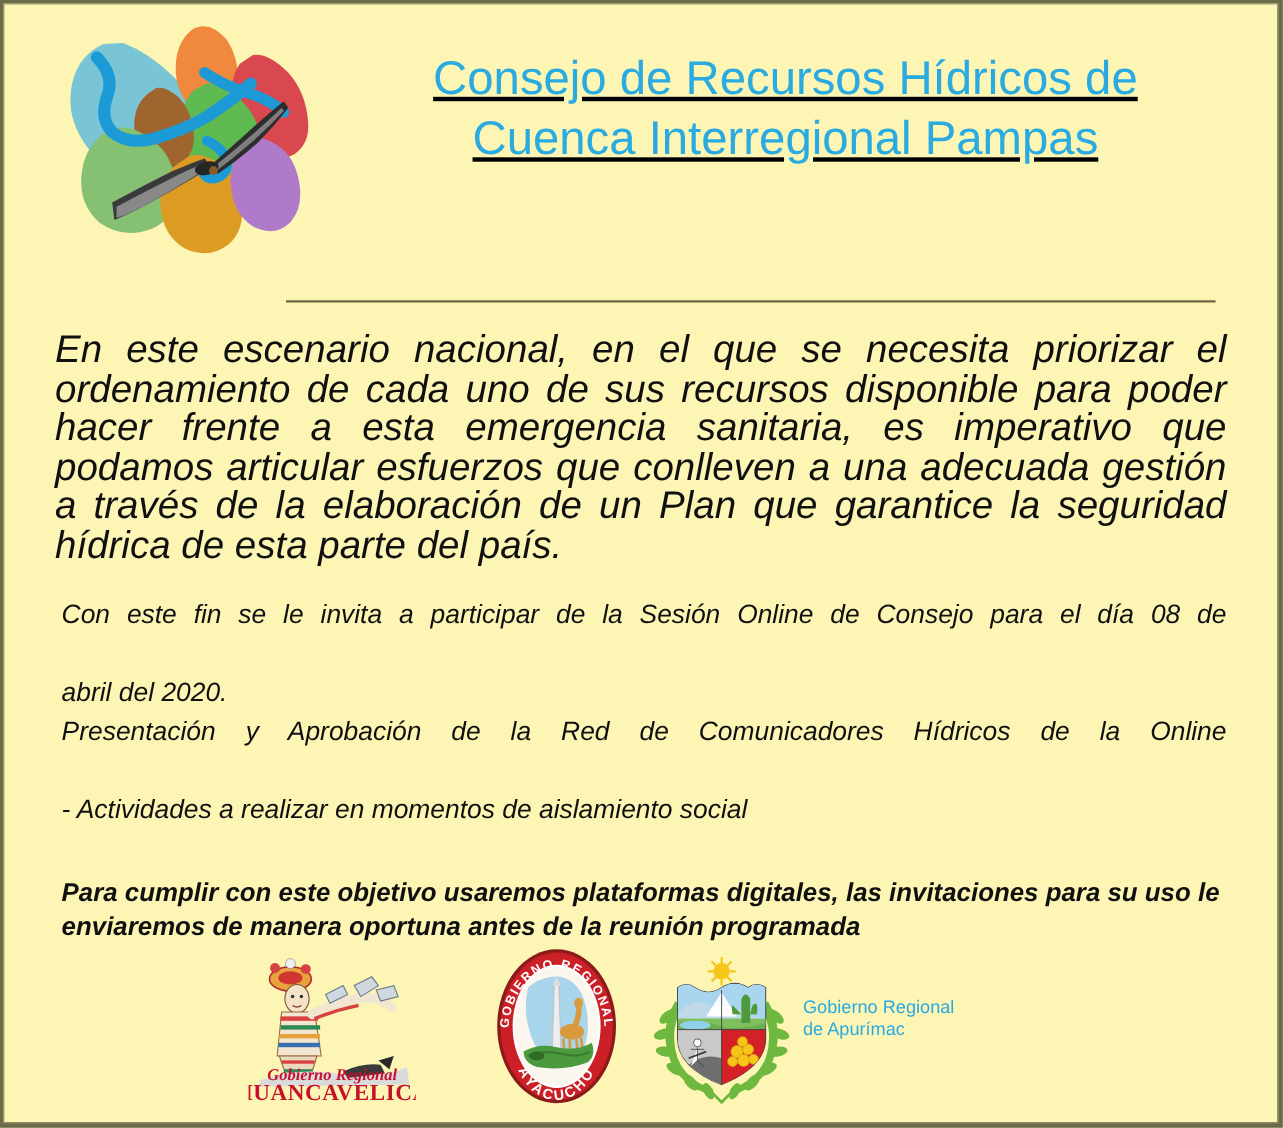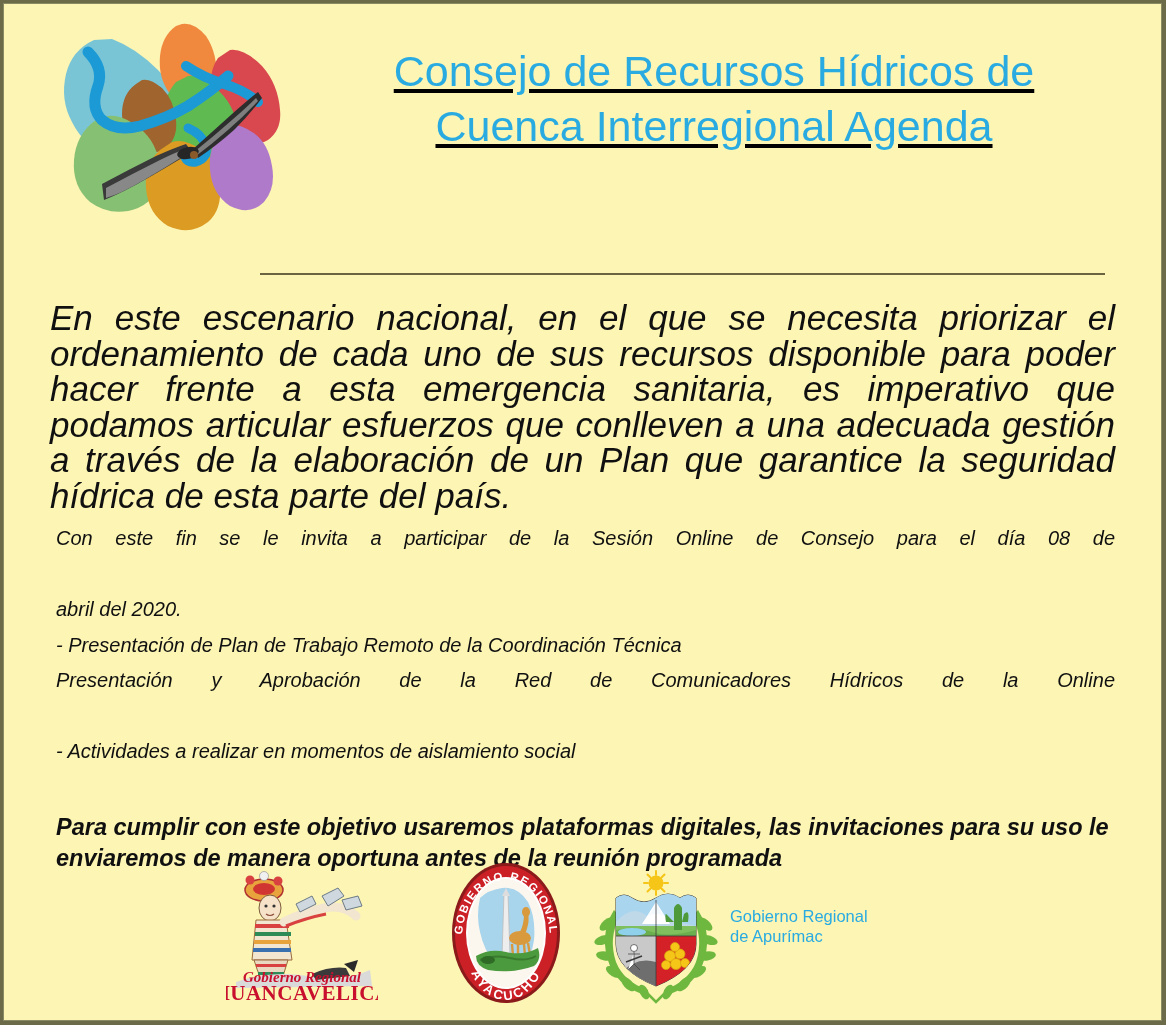--- a/index.html
+++ b/index.html
@@ -82,24 +82,24 @@
     font-family: "Liberation Sans", sans-serif;
     font-style: italic;
     font-size: 35px;
     line-height: 35.5px;
     color: #101010;
     text-align: justify;
     text-justify: inter-word;
   }
 
   .block-two {
-    margin: 8px 46px 0 52px;
+    margin: 28px 46px 0 52px;
     font-family: "Liberation Sans", sans-serif;
     font-style: italic;
-    font-size: 20px;
+    font-size: 24px;
     line-height: 35.5px;
     color: #101010;
   }
   .just-line {
     text-align: justify;
     text-justify: inter-word;
   }
   .just-line::after {
     content: "";
     display: inline-block;
@@ -180,34 +180,33 @@
           <path d="M156 128 Q176 110 196 92 Q212 78 222 70 L226 76 Q214 92 198 108 Q180 124 162 136 Z" fill="#2d2d2d"></path>
           <path d="M158 130 Q178 114 196 98 Q210 86 220 76 L222 79 Q208 94 192 108 Q176 122 160 134 Z" fill="#d0d0d0" opacity="0.5"></path>
           <ellipse cx="152" cy="131" rx="11" ry="6" fill="#262626" transform="rotate(-12 152 131)"></ellipse>
           <circle cx="158" cy="133" r="4" fill="#8B5A2B"></circle>
         </g>
       </svg>
     </div>
 
     <div class="title-block">
       <div class="title-line">Consejo de Recursos Hídricos de</div>
-      <div class="title-line">Cuenca Interregional Agenda</div>
+      <div class="title-line">Cuenca Interregional Pampas</div>
     </div>
   </div>
 
   <div class="divider"></div>
 
   <div class="body-text">
 
     <p class="para-main">En este escenario nacional, en el que se necesita priorizar el ordenamiento de cada uno de sus recursos disponible para poder hacer frente a esta emergencia sanitaria, es imperativo que podamos articular esfuerzos que conlleven a una adecuada gestión a través de la elaboración de un Plan que garantice la seguridad hídrica de esta parte del país.</p>
 
     <div class="block-two">
       <div class="just-line">Con este fin se le invita a participar de la Sesión Online de Consejo para el día 08 de</div>
       <div class="plain-line">abril del 2020.</div>
-      <div class="plain-line">- Presentación de Plan de Trabajo Remoto de la Coordinación Técnica</div>
       <div class="just-line">Presentación y Aprobación de la Red de Comunicadores Hídricos de la Online</div>
       <div class="plain-line">- Actividades a realizar en momentos de aislamiento social</div>
     </div>
 
     <p class="para-bold">Para cumplir con este objetivo usaremos plataformas digitales, las invitaciones para su uso le enviaremos de manera oportuna antes de la reunión programada</p>
   </div>
 
   <div class="footer">
 
     <div class="logo-slot" id="logo-huancavelica">

